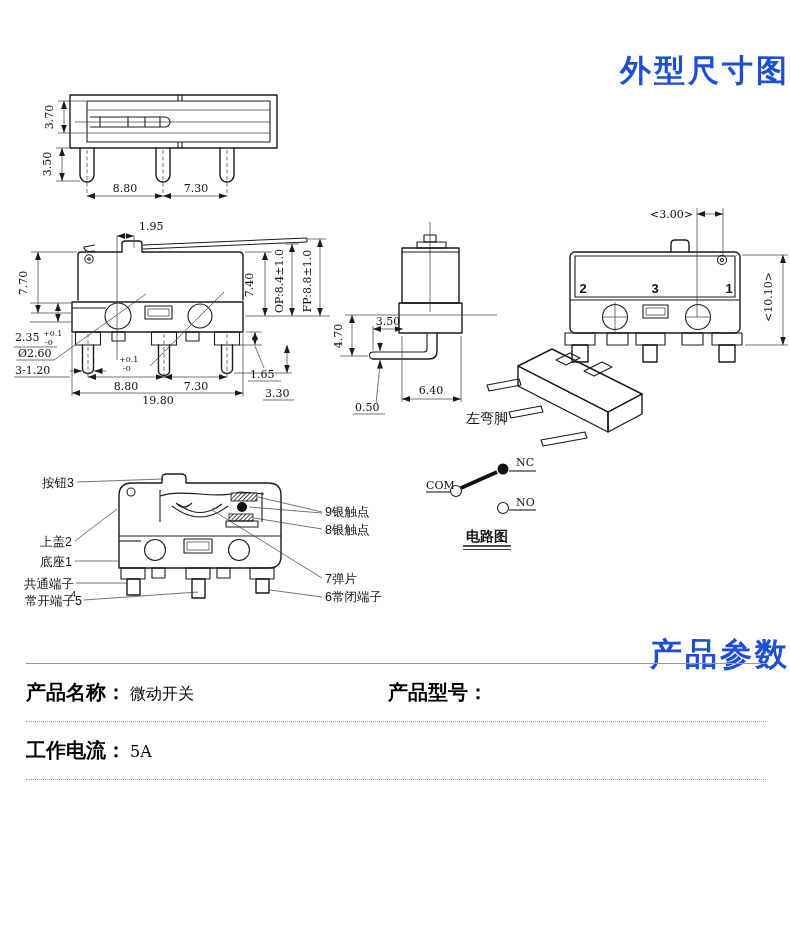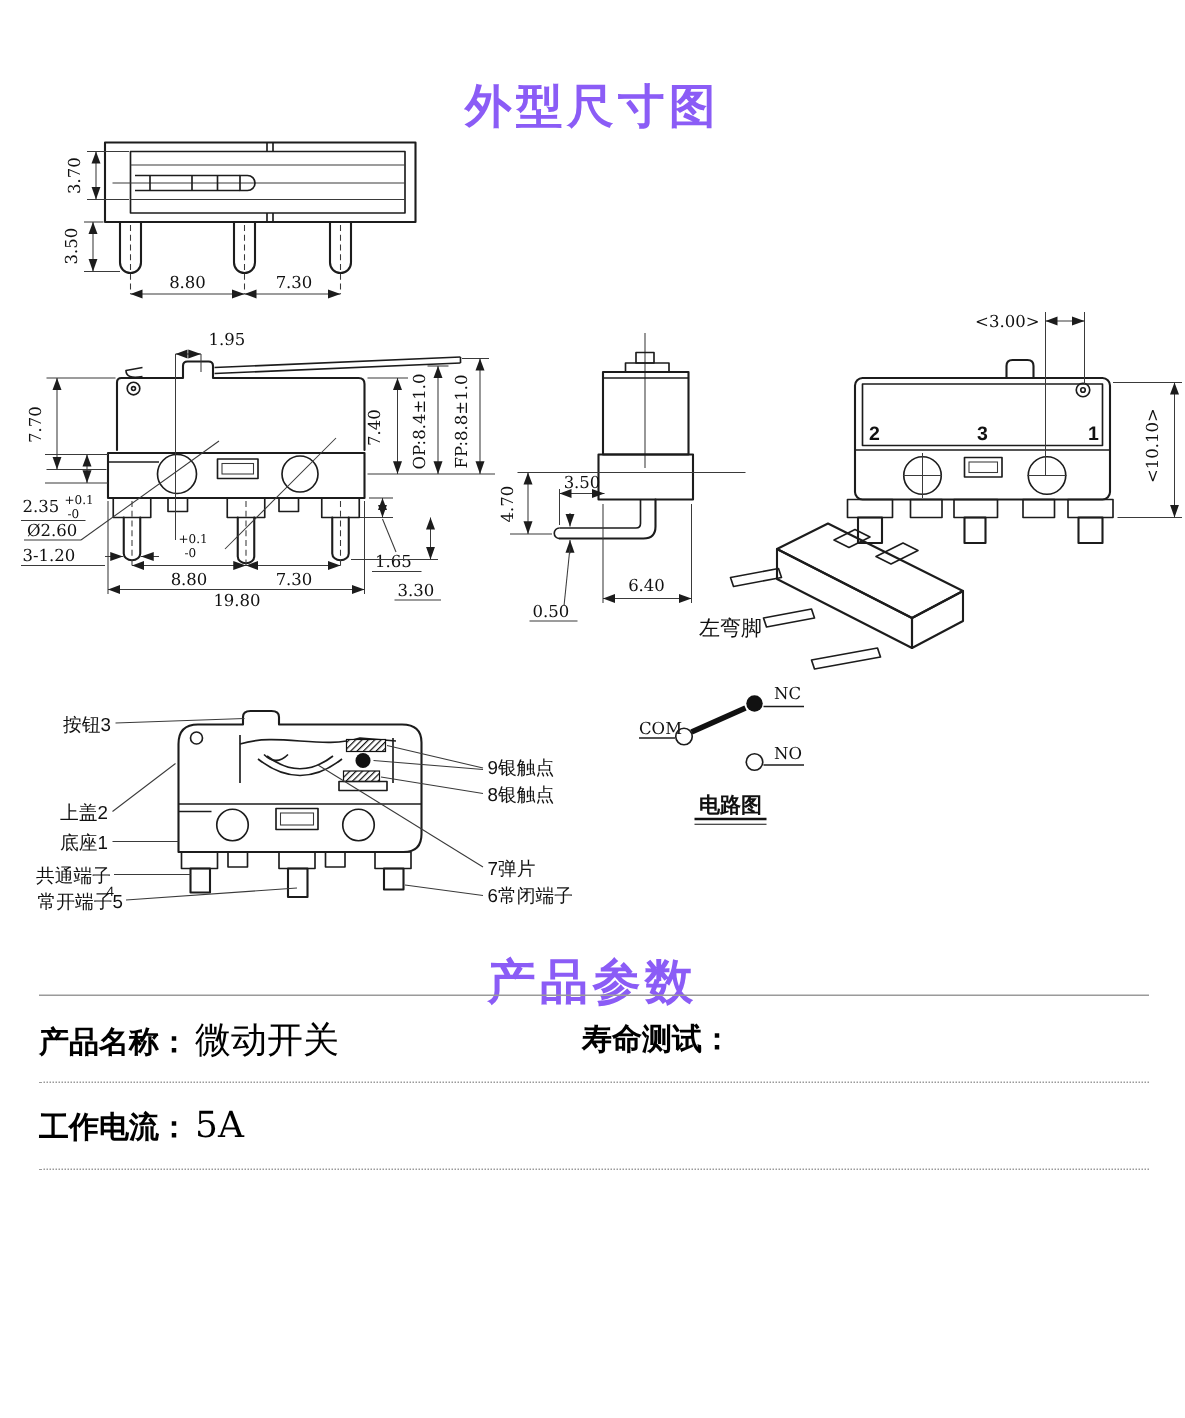--- a/index.html
+++ b/index.html
@@ -1,39 +1,39 @@
 <!DOCTYPE html>
 <html><head>
 <meta charset="utf-8">
 <style>
   html,body{margin:0;padding:0;background:#fff;}
   #page{position:relative;width:790px;height:945px;background:#ffffff;overflow:hidden;
         font-family:"Liberation Sans",sans-serif;color:#111;}
-  .big-title{position:absolute;left:0;width:790px;text-align:center;
-             font-size:31px;font-weight:700;letter-spacing:3px;color:#8b5cf6;}
+  .big-title{position:absolute;left:0;width:790px;text-align:right;
+             font-size:31px;font-weight:700;letter-spacing:3px;color:#1d4ed8;}
   #outline-title{top:50px;}
   #params-title{top:618px;font-size:32px;margin-top:15px;}
   svg text{user-select:none;}
   .ln{stroke:#1c1c1c;stroke-width:1.4;fill:none;stroke-linejoin:round;stroke-linecap:round;}
   .md{stroke:#1c1c1c;stroke-width:1.1;fill:none;stroke-linejoin:round;}
   .tn{stroke:#3a3a3a;stroke-width:0.7;fill:none;}
   .pc{stroke:#3a3a3a;stroke-width:0.7;fill:none;stroke-dasharray:4 2.5;}
   .dim{font-family:"DejaVu Serif",serif;font-size:11px;fill:#111;}
   .dims{font-family:"DejaVu Serif",serif;font-size:8px;fill:#111;}
   .cjk{font-family:"Liberation Sans",sans-serif;font-size:12.5px;fill:#111;}
   .cjkb{font-family:"Liberation Sans",sans-serif;font-size:14px;font-weight:700;fill:#111;}
   .term{font-family:"Liberation Sans",sans-serif;font-size:13px;font-weight:700;fill:#111;}
   .blk{fill:#111;stroke:none;}
   
   #param-table{position:absolute;left:26px;top:663px;width:740px;border-top:1px solid #9a9a9a;}
   .p-row{display:flex;align-items:center;height:57px;border-bottom:1px dotted #9a9a9a;}
   .p-cell{display:flex;align-items:baseline;white-space:nowrap;}
   .p-cell.left{width:362px;flex:0 0 362px;}
   .p-lbl{font-size:20px;font-weight:700;color:#000;}
-  .p-val{font-family:"DejaVu Serif",serif;font-size:24px;color:#000;margin-left:4px;}
+  .p-val{font-family:"DejaVu Serif",serif;font-size:16px;color:#000;margin-left:4px;}
 </style>
 </head>
 <body>
 
 <div id="page">
 
   <div id="outline-title" class="big-title">外型尺寸图</div>
 
   <svg width="790" height="618" viewBox="0 0 790 618" style="position:absolute;top:0;left:0;">
     <defs>
@@ -319,21 +319,21 @@
 
   <div id="params-title" class="big-title">产品参数</div>
 
   <div id="param-table">
     <div class="p-row">
       <div class="p-cell left">
         <span class="p-lbl">产品名称：</span>
         <span class="p-val">微动开关</span>
       </div>
       <div class="p-cell">
-        <span class="p-lbl">寿命测试：</span>
+        <span class="p-lbl">产品型号：</span>
       </div>
     </div>
     <div class="p-row">
       <div class="p-cell">
         <span class="p-lbl">工作电流：</span>
         <span class="p-val">5A</span>
       </div>
     </div>
   </div>
 

